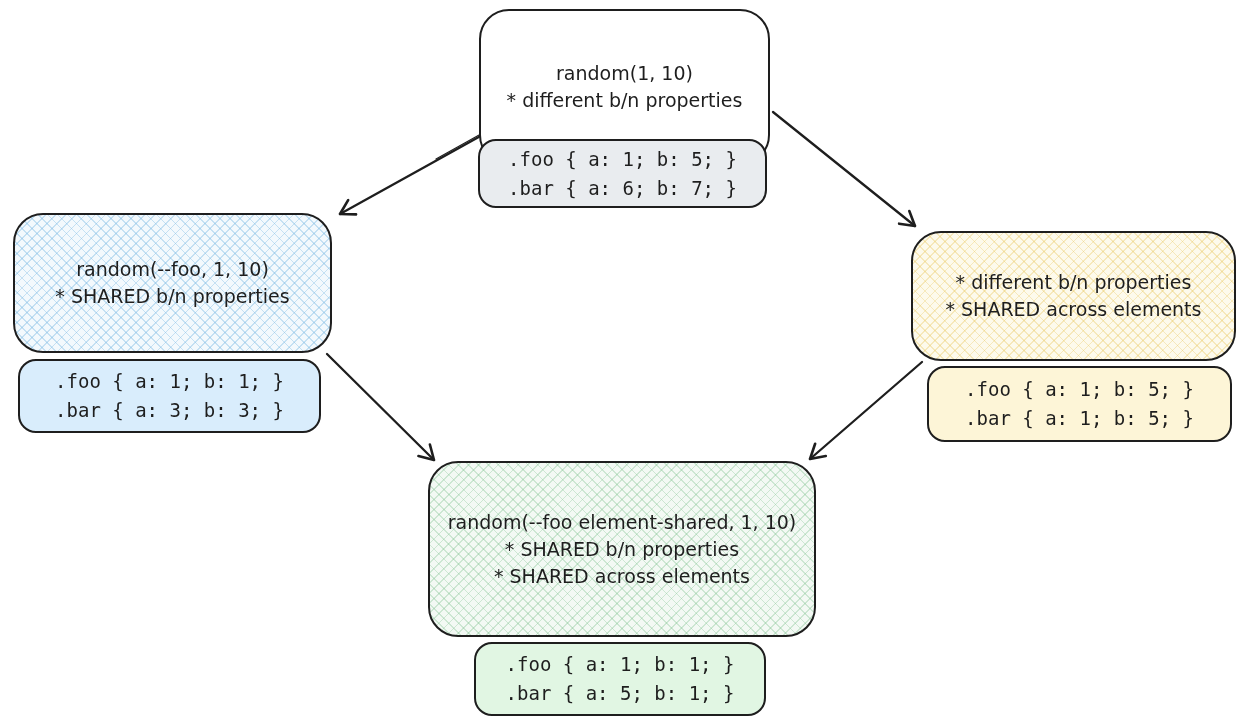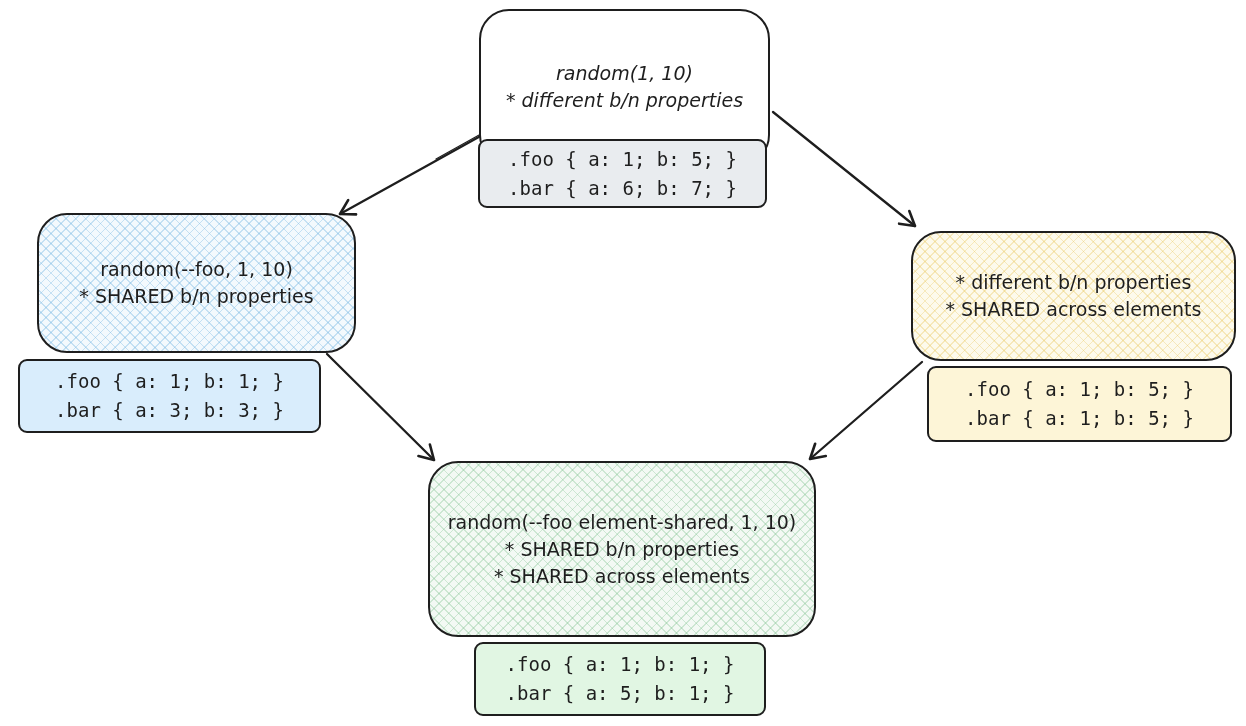--- a/index.html
+++ b/index.html
@@ -27,30 +27,30 @@
     align-items: center;
     justify-content: center;
     text-align: center;
   }
   .node {
     border-radius: 30px;
     font-size: 19px;
     line-height: 27px;
   }
   .code {
-    border-radius: 9px;
+    border-radius: 18px;
     font-family: "DejaVu Sans Mono", "Liberation Mono", monospace;
     font-size: 19px;
     line-height: 29px;
     white-space: pre;
   }
   
-  .node-top    { left: 479px; top: 9px;   width: 291px; height: 156px; background: #ffffff; font-style: italic; }
+  .node-top    { left: 479px; top: 9px;   width: 291px; height: 156px; background: #ffffff; }
   .code-top    { left: 478px; top: 139px; width: 289px; height: 69px;  background: #e9ecef; }
-  .node-left   { left: 13px;  top: 213px; width: 319px; height: 140px; margin-left: 24px; }
+  .node-left   { left: 13px;  top: 213px; width: 319px; height: 140px; }
   .code-left   { left: 18px;  top: 359px; width: 303px; height: 74px;  background: #d9edfc; }
   .node-right  { left: 911px; top: 231px; width: 325px; height: 130px; }
   .code-right  { left: 927px; top: 366px; width: 305px; height: 76px;  background: #fdf5d7; }
   .node-bottom { left: 428px; top: 461px; width: 388px; height: 176px; }
   .code-bottom { left: 474px; top: 642px; width: 292px; height: 74px;  background: #e1f6e3; }
   
   .hatch-blue {
     background-color: #f3f9fd;
     background-image:
       repeating-linear-gradient(45deg,  rgba(121,184,226,0.38) 0 1.2px, transparent 1.2px 7px),

